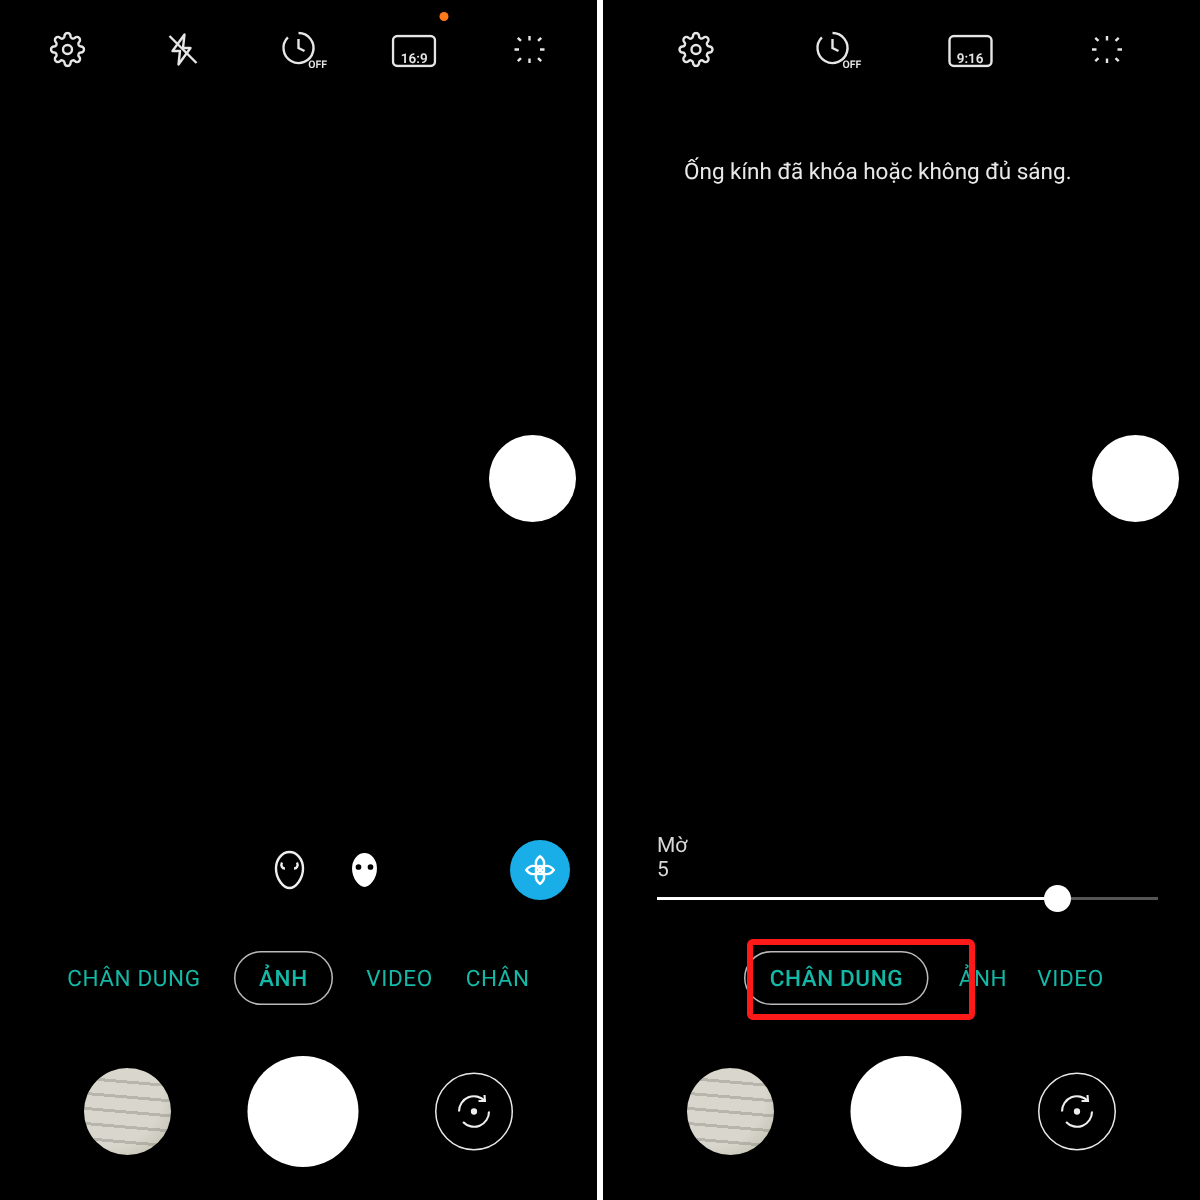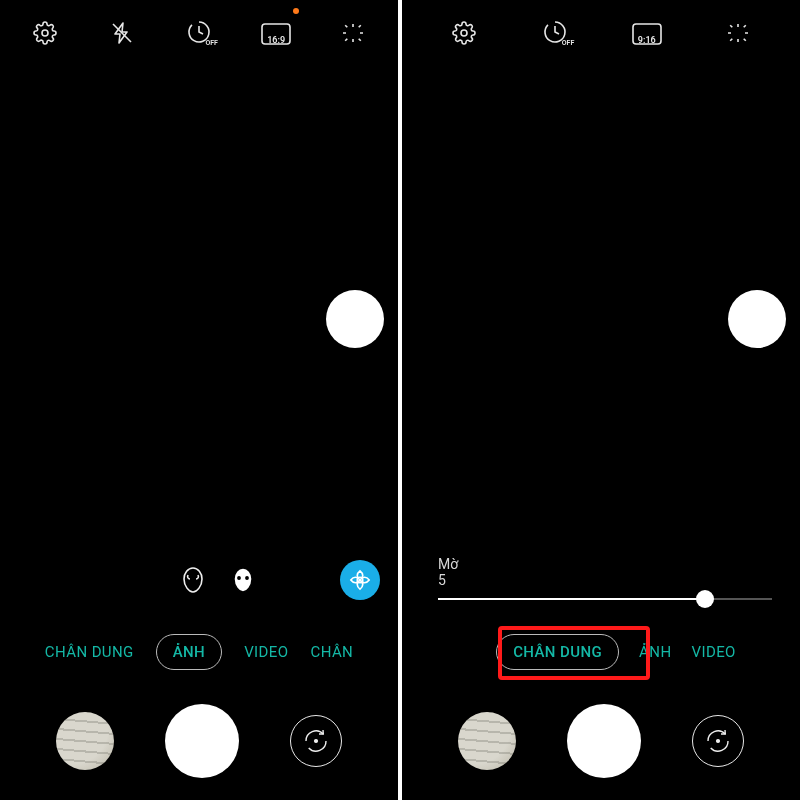--- a/index.html
+++ b/index.html
@@ -312,20 +312,21 @@
         </svg>
       <span style="position:absolute; font-size:9px; font-weight:600; color:#e6e6e6;margin-top:32px;">9:16</span>
     </div>
     <div class="tb-item">
       <svg width="24" height="24" viewBox="0 0 24 24" fill="none" stroke="#e6e6e6" stroke-width="1.6">
           <path d="M12 3v3M12 18v3M5 12H2M22 12h-3M6.3 6.3 4.2 4.2M19.8 19.8l-2.1-2.1M6.3 17.7l-2.1 2.1M19.8 4.2l-2.1 2.1"></path>
         </svg>
     </div>
   </div>
 
+  <div class="warn">Ống kính đã khóa hoặc không đủ sáng.</div>
 
   <div class="zoom-dot"></div>
 
   <div class="slider-wrap">
     <div class="slider-labels">
       <span>Mờ</span>
       <span>5</span>
     </div>
     <div class="slider-track">
       <div class="slider-dim"></div>

